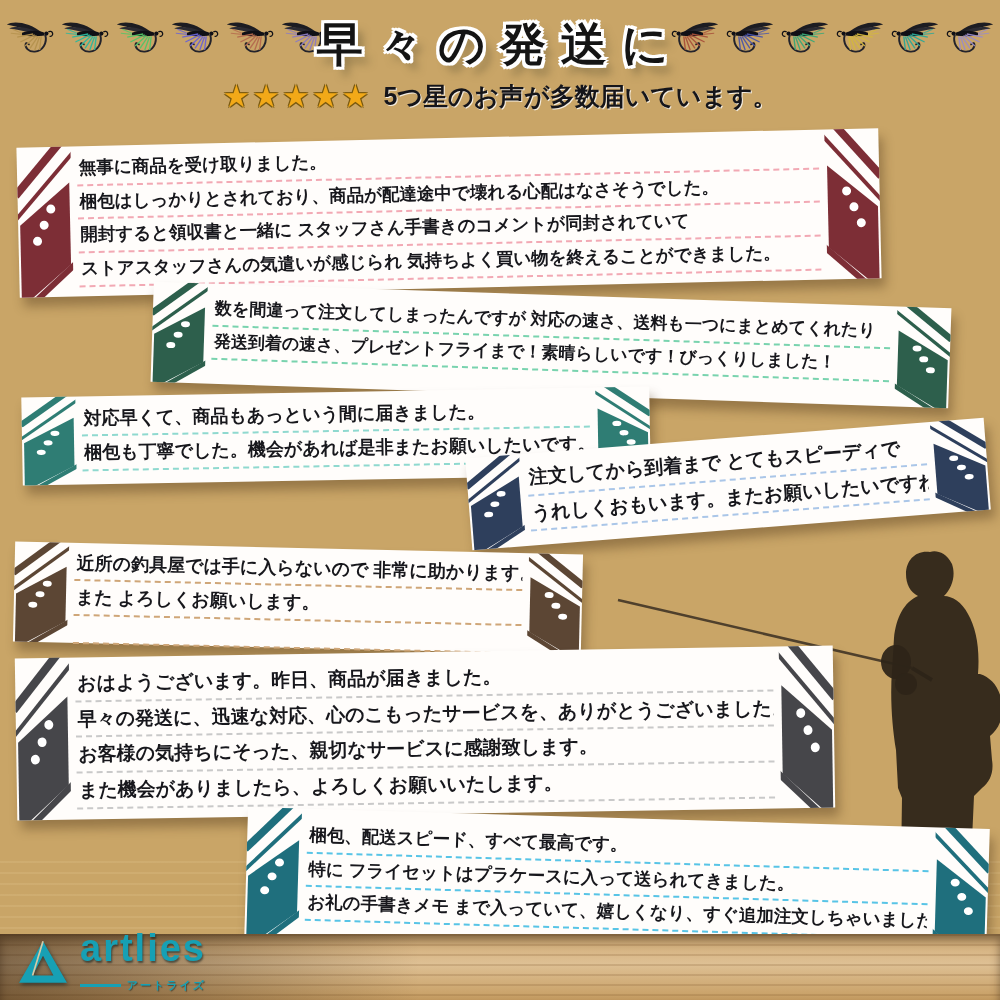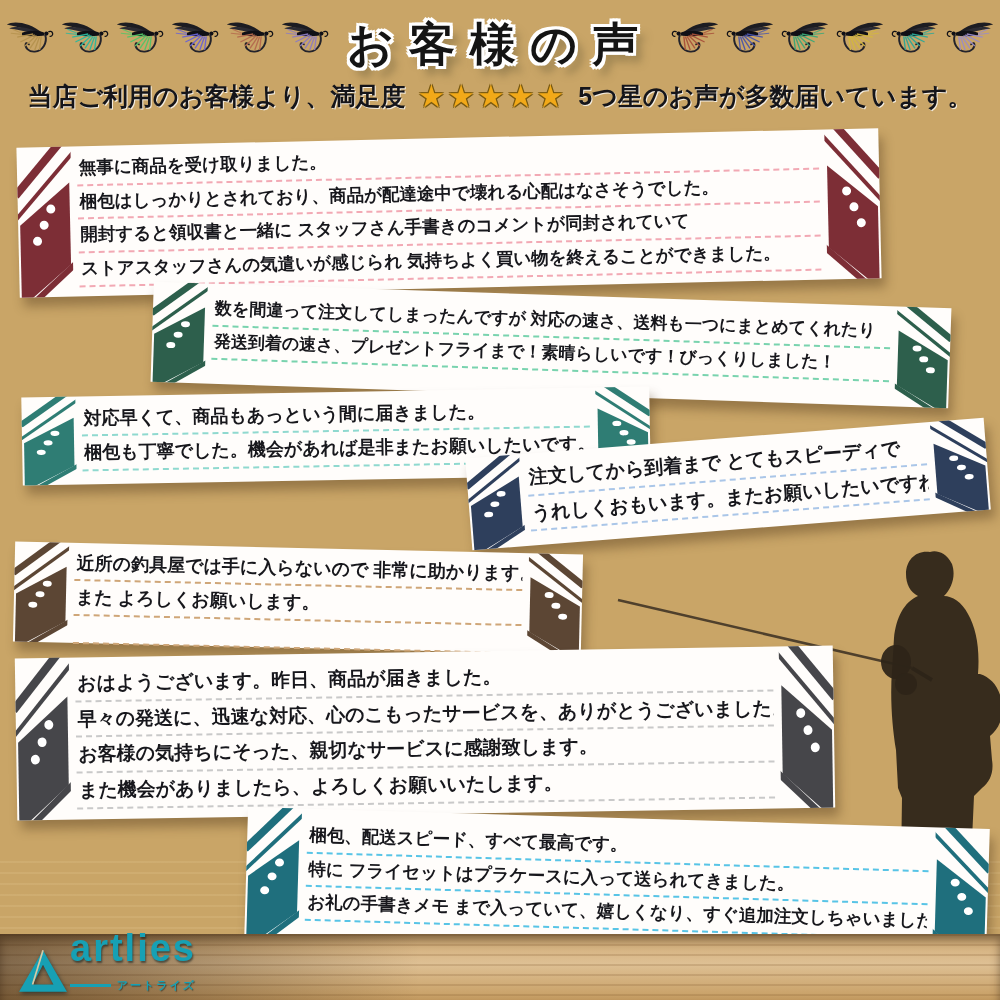--- a/index.html
+++ b/index.html
@@ -75,21 +75,21 @@
     background:
       repeating-linear-gradient(180deg, rgba(122,82,40,.20) 0 2px, rgba(122,82,40,0) 2px 10px),
       linear-gradient(180deg,#cfa973 0%,#dec094 45%,#c69d62 100%);
     box-shadow:0 6px 10px rgba(50,32,14,.5) inset;
   }
   .wood::before {
     content:""; position:absolute; inset:0;
     background:linear-gradient(90deg, rgba(52,32,16,.55), rgba(52,32,16,0) 42%);
   }
   
-  .logo { position:absolute; left:18px; bottom:7px; display:flex; align-items:flex-end; gap:2px; z-index:4; color:var(--brand,#17a0b4); }
+  .logo { position:absolute; left:18px; bottom:7px; display:flex; align-items:center; gap:12px; z-index:4; color:var(--brand,#17a0b4); }
   .logo-mark { width:50px; height:44px; filter:drop-shadow(1px 2px 2px rgba(10,25,30,.6)); }
   .logo-text { display:flex; flex-direction:column; }
   .wordmark { font-size:38px; font-weight:bold; letter-spacing:2px; line-height:.92; text-shadow:1px 2px 2px rgba(10,25,30,.55); }
   .logo-rule { display:flex; align-items:center; margin-top:12px; }
   .rule-line { flex:1; height:3px; background:currentColor; }
   .kana { font-size:11px; font-weight:bold; letter-spacing:2px; margin-left:6px; text-shadow:1px 1px 1px rgba(10,25,30,.5); }
 </style>
 </head>
 <body>
 
@@ -233,21 +233,21 @@
             <path d="M36,19 L18,28"></path>
             <path d="M34,18 L14,22"></path>
             <path d="M44,21 L42,38"></path>
           </g>
           <g stroke="var(--fly)" stroke-width="1.4" opacity="0.8" fill="none">
             <path d="M20,17 L8,12"></path>
             <path d="M20,18.5 L6,17"></path>
           </g>
         </svg></span>
   </div>
-  <div class="title">お客様の声</div>
+  <div class="title">早々の発送に</div>
   <div class="flies right">
     <span class="fly" style="--fly: #a8503a;"><svg viewBox="0 0 60 46" aria-hidden="true">
           <path d="M46,17 C30,3 9,1 1,6 C15,9 31,13 45,18 Z" fill="#1c1c22"></path>
           <path d="M46,19 C32,10 13,7 4,11 C17,13 32,16 45,20 Z" fill="#2b2b33"></path>
           <path d="M20,16.5 C30,13 40,13.5 48,16.5 L48,20 C38,21.5 28,21 20,19.5 Z" fill="#101016"></path>
           <circle cx="50.5" cy="17.5" r="2.6" fill="#101016"></circle>
           <path d="M53,15.5 a3.2,3.2 0 1 1 1.5,5.5" fill="none" stroke="#101016" stroke-width="1.6"></path>
           <path d="M49,19 C52,29 46,39 36,40 C28,40.5 23,35 25,29" fill="none" stroke="#23232b" stroke-width="2.4"></path>
           <path d="M25,29 L29.5,31.5" stroke="#23232b" stroke-width="2"></path>
           <g stroke="var(--fly)" stroke-width="1.7" opacity="0.95" fill="none">
@@ -364,21 +364,20 @@
             <path d="M44,21 L42,38"></path>
           </g>
           <g stroke="var(--fly)" stroke-width="1.4" opacity="0.8" fill="none">
             <path d="M20,17 L8,12"></path>
             <path d="M20,18.5 L6,17"></path>
           </g>
         </svg></span>
   </div>
 
   <div class="subtitle">
-    <span>当店ご利用のお客様より、満足度</span>
     <span class="stars" style="color: rgb(242, 169, 24);">★★★★★</span>
     <span>5つ星のお声が多数届いています。</span>
   </div>
 
   <div class="card" style="left: 18px; top: 138px; width: 862px; height: 150px; transform: rotate(-1.3deg); --fs: 17.5px; --pt: 10px; --accent: #7d2e36; --rule: #f2a9b4;">
     <span class="edge l">
         <svg viewBox="0 0 54 150" preserveAspectRatio="none" aria-hidden="true">
           <line x1="-2" y1="48" x2="50" y2="-12" stroke="currentColor" stroke-width="8"></line>
           <line x1="-2" y1="72" x2="58" y2="4" stroke="currentColor" stroke-width="4"></line>
           <path d="M2,78 L52,36 L52,118 L2,160 Z" fill="currentColor"></path>

